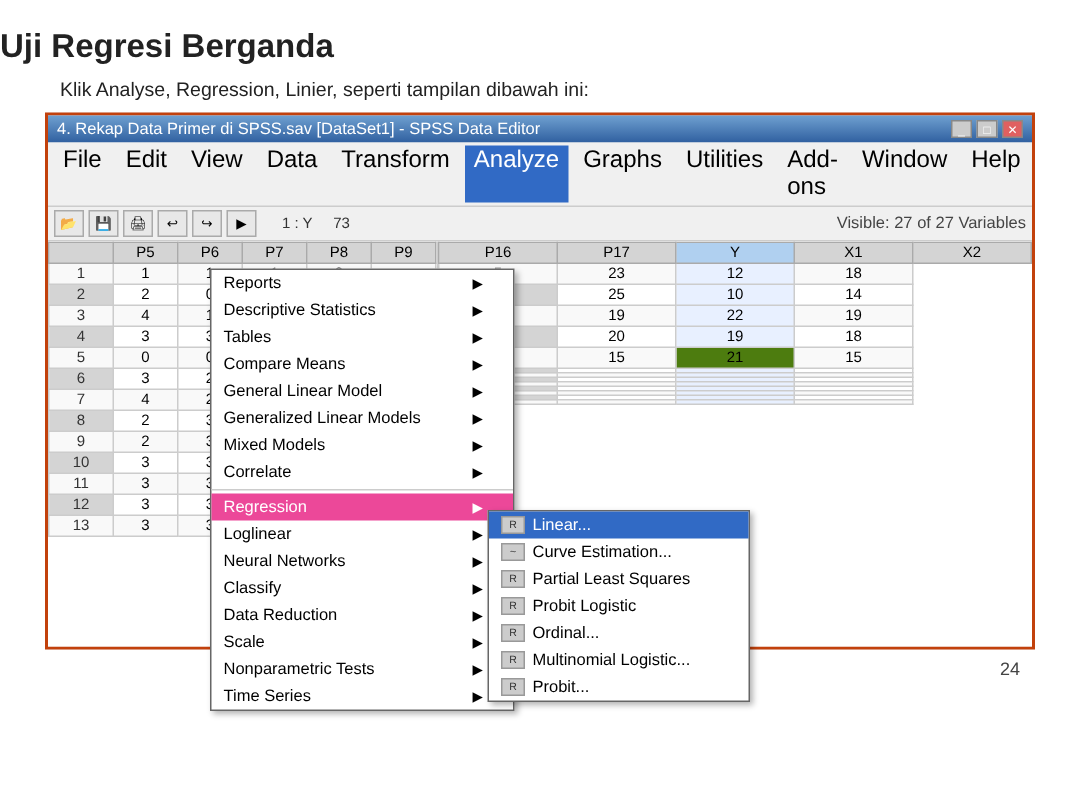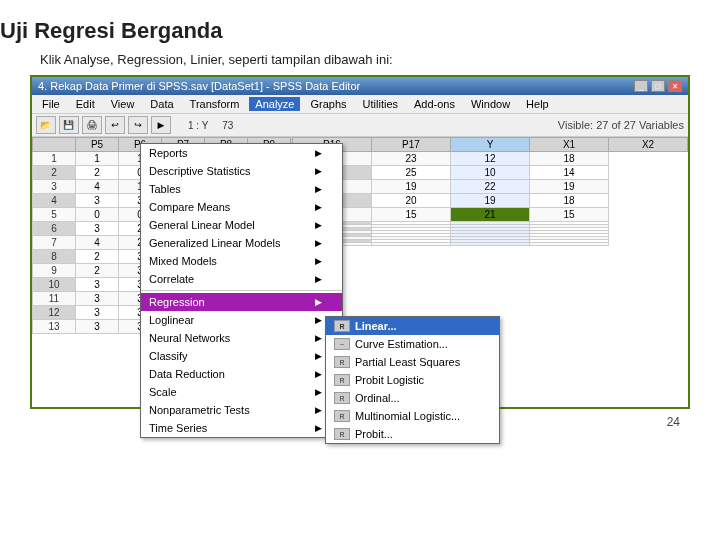--- a/index.html
+++ b/index.html
@@ -17,21 +17,21 @@
       padding: 18px 0 8px 0;
       color: #222;
     }
     .subtitle {
       font-size: 13px;
       padding: 0 33px 8px 40px;
       color: #222;
     }
     .spss-window {
       margin: 0 30px;
-      border: 2px solid #4d7c0f;
+      border: 2px solid #c2410c;
       background: #f0f0f0;
       position: relative;
     }
     .title-bar {
       background: linear-gradient(to bottom, #6fa0d0, #3060a0);
       color: white;
       font-size: 11px;
       padding: 3px 6px;
       display: flex;
       align-items: center;
@@ -49,21 +49,21 @@
       font-size: 8px;
       display: flex;
       align-items: center;
       justify-content: center;
       cursor: pointer;
     }
     .menu-bar {
       background: #f0f0f0;
       border-bottom: 1px solid #ccc;
       display: flex;
-      font-size: 11px;
+      font-size: 16px;
       padding: 2px 4px;
       gap: 4px;
     }
     .menu-item {
       padding: 1px 6px;
       cursor: pointer;
     }
     .menu-item.active {
       background: #316ac5;
       color: white;
@@ -128,39 +128,39 @@
     .dropdown-overlay {
       position: absolute;
       top: 0;
       left: 0;
       right: 0;
       bottom: 0;
       pointer-events: none;
     }
     .analyze-dropdown {
       position: absolute;
-      top: 6px;
+      top: 18px;
       left: 108px;
       background: white;
       border: 1px solid #666;
       box-shadow: 2px 2px 4px rgba(0,0,0,0.3);
       width: 203px;
       font-size: 11px;
       z-index: 10;
     }
     .dropdown-item {
       padding: 3px 20px 3px 8px;
       display: flex;
       align-items: center;
       justify-content: space-between;
       cursor: pointer;
       white-space: nowrap;
     }
     .dropdown-item.selected {
-      background: #a21caf;
+      background: #ec4899;
       color: white;
     }
     .dropdown-item .arrow { font-size: 9px; }
     .dropdown-divider { border-top: 1px solid #ccc; margin: 2px 0; }
     .regression-submenu {
       position: absolute;
       top: 179px;
       left: 293px;
       background: white;
       border: 1px solid #666;
@@ -173,21 +173,20 @@
       padding: 3px 8px;
       display: flex;
       align-items: center;
       gap: 5px;
       cursor: pointer;
       white-space: nowrap;
     }
     .submenu-item.highlighted {
       background: #316ac5;
       color: white;
-      font-weight: bold;
     }
     .submenu-icon {
       width: 16px;
       height: 12px;
       background: #ccc;
       border: 1px solid #999;
       font-size: 7px;
       display: flex;
       align-items: center;
       justify-content: center;

